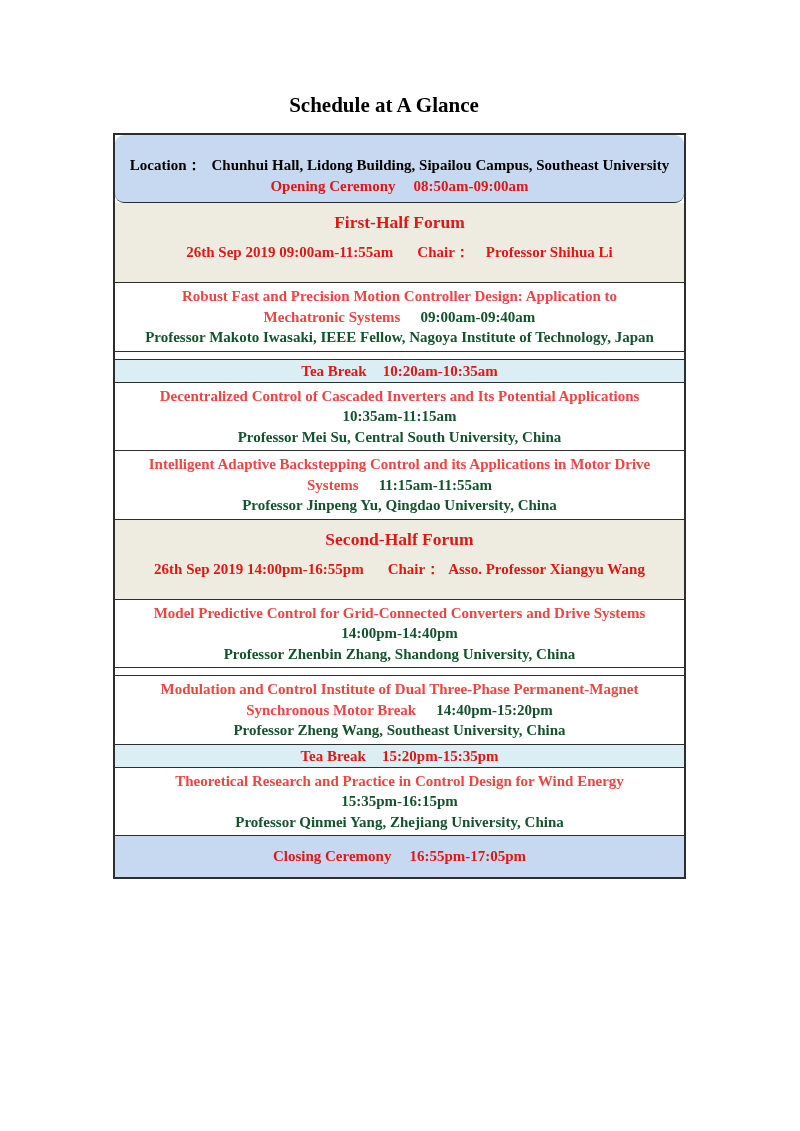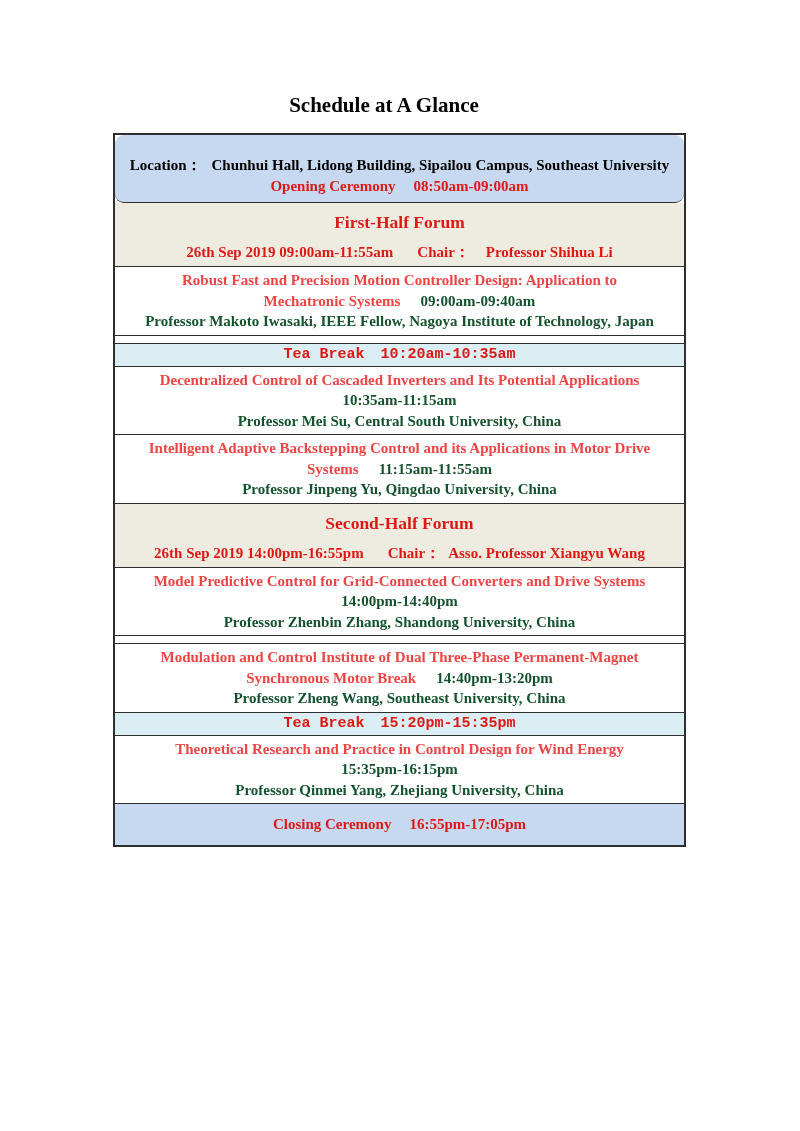--- a/index.html
+++ b/index.html
@@ -19,26 +19,26 @@
   .row{border-bottom:1.5px solid #2e2e2e;}
   .row:last-child{border-bottom:none;}
   .bg-blue{background:#c6d9f0;}
   .bg-beige{background:#eeece1;}
   .bg-tea{background:#daeef3;}
   .red{color:#e01815;}
   .blue{color:#ef4444;}
   .black{color:#14532d;}
   .block-top{padding:20px 0 5px;border-radius:9px;}
   .block-top .line{line-height:21px;}
-  .forum-block{padding:7px 0 3px;}
+  .forum-block{padding:7px 0 19px;}
   .forum-title{font-size:17.5px;line-height:25px;}
   .chair-line{line-height:21px;margin-top:7px;}
   .session{padding:3px 0;}
   .session .line{line-height:20.5px;white-space:nowrap;}
-  .tea{line-height:20px;padding:1px 0;font-family:Liberation Mono, monospace;}
+  .tea{line-height:20px;padding:1px 0;}
   .closing{padding:10px 0;line-height:21px;}
   .spacer{height:7px;background:#ffffff;}
   .g8{margin-left:8px;}  .g10{margin-left:10px;} .g16{margin-left:16px;}
   .g18{margin-left:18px;} .g20{margin-left:20px;} .g24{margin-left:24px;}
 </style>
 </head>
 <body>
 
 <div class="page-title">Schedule at A Glance</div>
 
@@ -100,21 +100,21 @@
     <div class="line blue">Model Predictive Control for Grid-Connected Converters and Drive Systems</div>
     <div class="line black">14:00pm-14:40pm</div>
     <div class="line black">Professor Zhenbin Zhang, Shandong University, China</div>
   </div>
 
   <div class="row spacer"></div>
 
   <div class="row session">
     <div class="line blue">Modulation and Control Institute of Dual Three-Phase Permanent-Magnet</div>
     <div class="line">
-      <span class="blue">Synchronous Motor Break</span><span class="g20 black">14:40pm-13:20pm</span>
+      <span class="blue">Synchronous Motor Break</span><span class="g20 black">14:40pm-15:20pm</span>
     </div>
     <div class="line black">Professor Zheng Wang, Southeast University, China</div>
   </div>
 
   <div class="row bg-tea tea red">
     <span>Tea Break</span><span class="g16">15:20pm-15:35pm</span>
   </div>
 
   <div class="row session">
     <div class="line blue">Theoretical Research and Practice in Control Design for Wind Energy</div>

